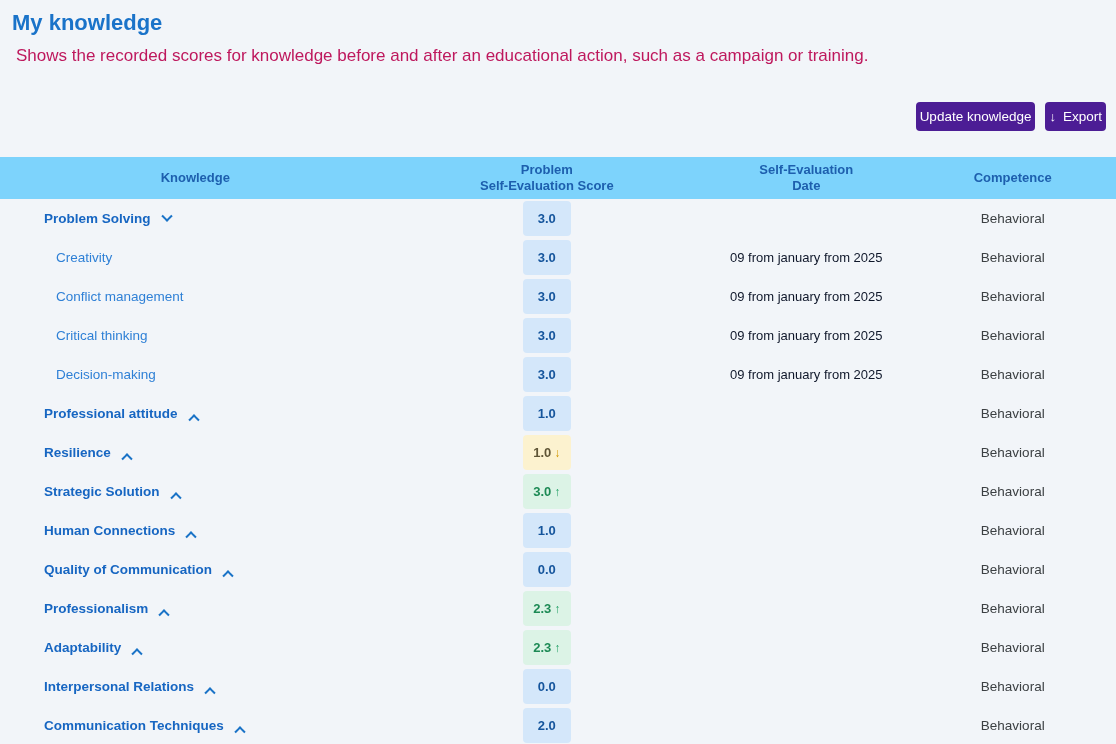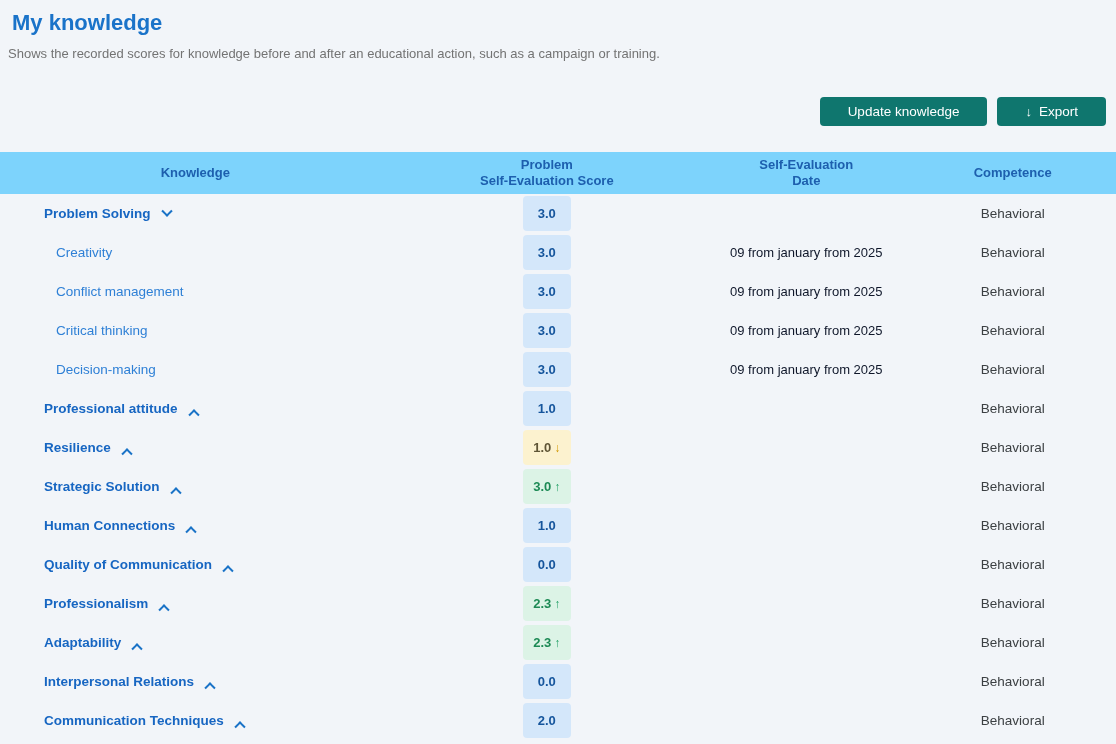--- a/index.html
+++ b/index.html
@@ -11,38 +11,38 @@
   }
   .page { width:1116px; height:744px; position:relative; }
 
   .page-title {
     color:#1a73c9;
     font-size:22px;
     font-weight:600;
     padding:10px 0 0 12px;
   }
   .page-subtitle {
-    font-size:13px;
-    color:#737373;
-    padding:10px 0 0 8px;
+    font-size:17px;
+    color:#be185d;
+    padding:10px 0 0 16px;
   }
   .toolbar {
     display:flex;
     justify-content:flex-end;
     gap:10px;
     padding:36px 10px 0 0;
   }
   .btn {
-    background:#0f766e;
+    background:#4c1d95;
     color:#ffffff;
     border:none;
     border-radius:4px;
     font-family:"Liberation Sans", sans-serif;
     font-size:13.5px;
-    padding:7px 28px;
+    padding:7px 4px;
     cursor:pointer;
     display:inline-flex;
     align-items:center;
     gap:7px;
   }
   .btn .dl-arrow { font-size:13px; line-height:1; }
 
   .table { margin-top:26px; width:1116px; }
   .thead {
     display:flex;

